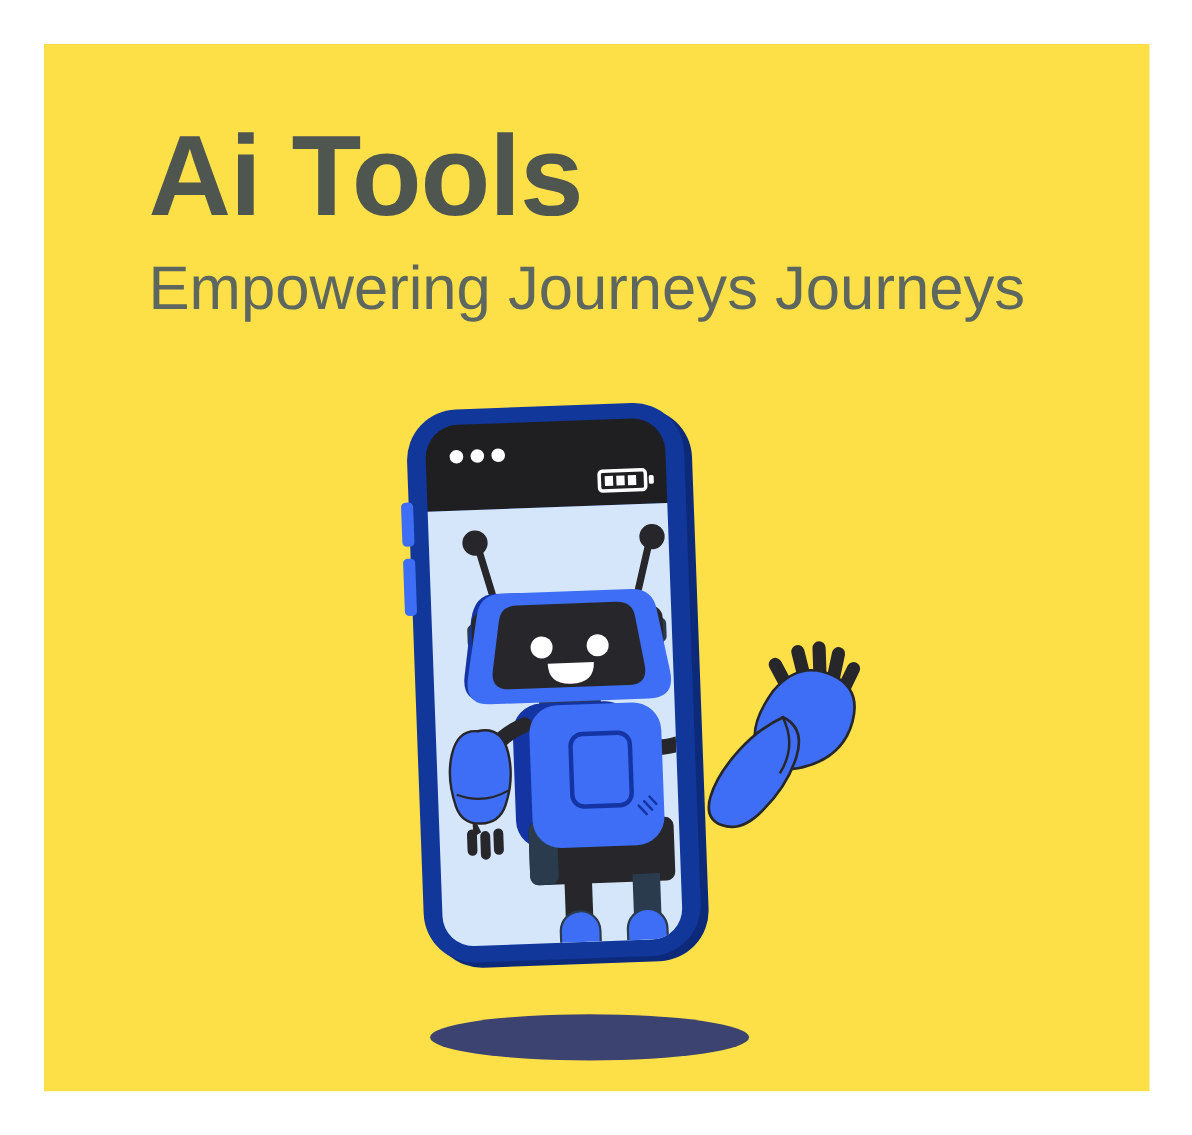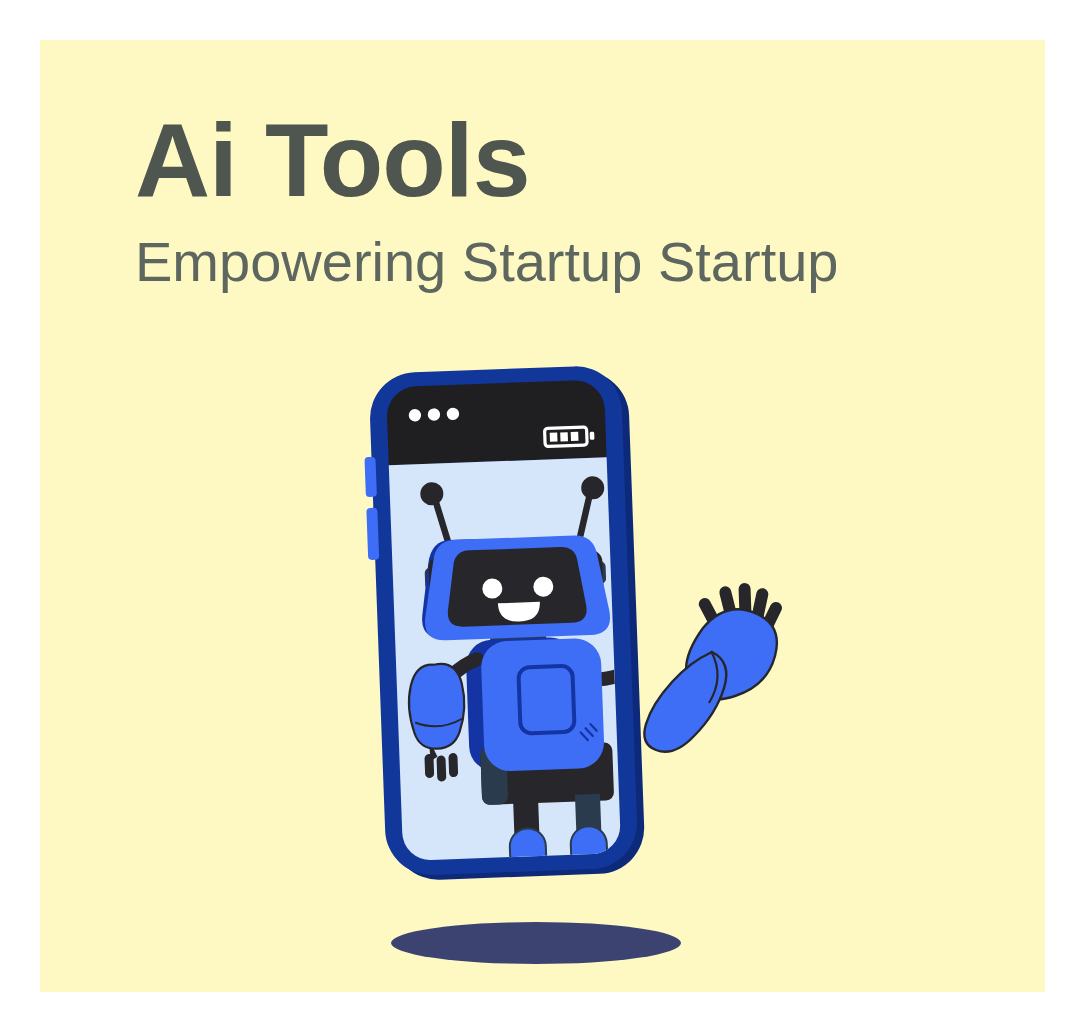--- a/index.html
+++ b/index.html
@@ -13,21 +13,21 @@
     overflow: hidden;
     font-family: "Liberation Sans", sans-serif;
   }
 
   #poster {
     position: absolute;
     left: 40px;
     top: 40px;
     width: 1005px;
     height: 952px;
-    background: #fef9c3;
+    background: #fde047;
     overflow: hidden;
   }
 
   #headline-block {
     position: absolute;
     left: 95px;
     top: 68px;
     width: 860px;
   }
 
@@ -63,21 +63,21 @@
   }
   #art-stage svg { display: block; }
 </style>
 </head>
 <body>
 
 <div id="poster">
 
   <div id="headline-block">
     <h1 id="title">Ai Tools</h1>
-    <p id="subtitle">Empowering Startup Startup</p>
+    <p id="subtitle">Empowering Journeys Journeys</p>
   </div>
 
   <div id="art-stage">
     <svg width="1005" height="952" viewBox="0 0 1005 952" xmlns="http://www.w3.org/2000/svg">
 
       <ellipse cx="496" cy="903" rx="145" ry="21" fill="#3d4370"></ellipse>
 
       <g transform="rotate(-2.1 496 620)">
 
         <rect x="346" y="333" width="252" height="503" rx="46" ry="46" fill="#0d2a7a"></rect>

